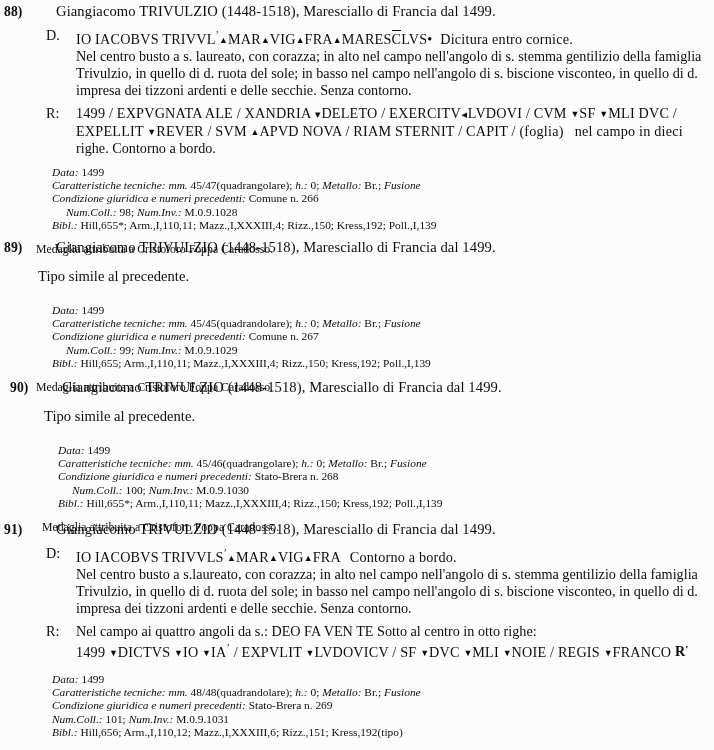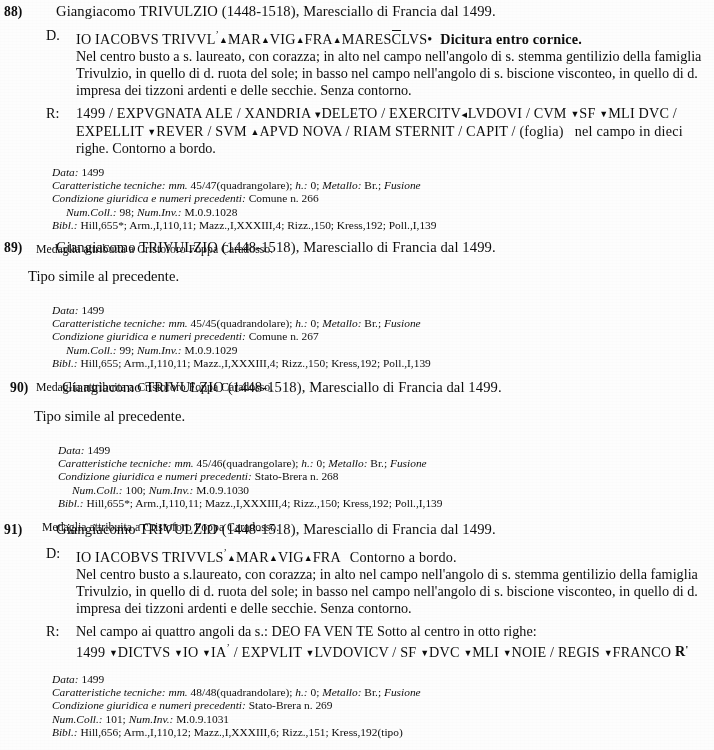--- a/index.html
+++ b/index.html
@@ -47,21 +47,21 @@
   }
   .entry-num {
     position: absolute;
     left: 4px;
     top: 0;
     font-weight: bold;
     font-size: 13.6px;
   }
 
   .subtipo {
-    padding-left: 28px;
+    padding-left: 38px;
     font-size: 14.6px;
     line-height: 22px;
   }
 
   .side {
     position: relative;
     padding-left: 76px;
     font-size: 14.2px;
     line-height: 16.6px;
     margin-top: 4px;
@@ -129,21 +129,21 @@
   <div class="entry" id="e88">
     <div class="entry-head">
       <span class="entry-num">88)</span>
       <span>Giangiacomo TRIVULZIO (1448-1518), Maresciallo di Francia dal 1499.</span>
     </div>
 
     <div class="side" style="margin-top:6px;">
       <span class="side-label">D.</span>
       <div class="side-line legend">
         <span>IO IACOBVS TRIVVL</span><span class="sup">’</span><span class="tri-up">▲</span><span>MAR</span><span class="tri-up">▲</span><span>VIG</span><span class="tri-up">▲</span><span>FRA</span><span class="tri-up">▲</span><span>MARES</span><span class="cbar">C</span><span>LVS•</span>
-        <span style="margin-left:4px;font-weight:bold;">Dicitura entro cornice.</span>
+        <span style="margin-left:4px;">Dicitura entro cornice.</span>
       </div>
       <div class="side-line">Nel centro busto a s. laureato, con corazza; in alto nel campo nell'angolo di s. stemma gentilizio della famiglia</div>
       <div class="side-line">Trivulzio, in quello di d. ruota del sole; in basso nel campo nell'angolo di s. biscione visconteo, in quello di d.</div>
       <div class="side-line">impresa dei tizzoni ardenti e delle secchie. Senza contorno.</div>
     </div>
 
     <div class="side" style="margin-top:7px;">
       <span class="side-label">R:</span>
       <div class="side-line legend">
         1499 / EXPVGNATA ALE / XANDRIA <span class="pipetri">▾</span>DELETO / EXERCITV<span class="pipetri">◂</span>LVDOVI / CVM <span class="tri-dn">▼</span>SF <span class="tri-dn">▼</span>MLI DVC /

